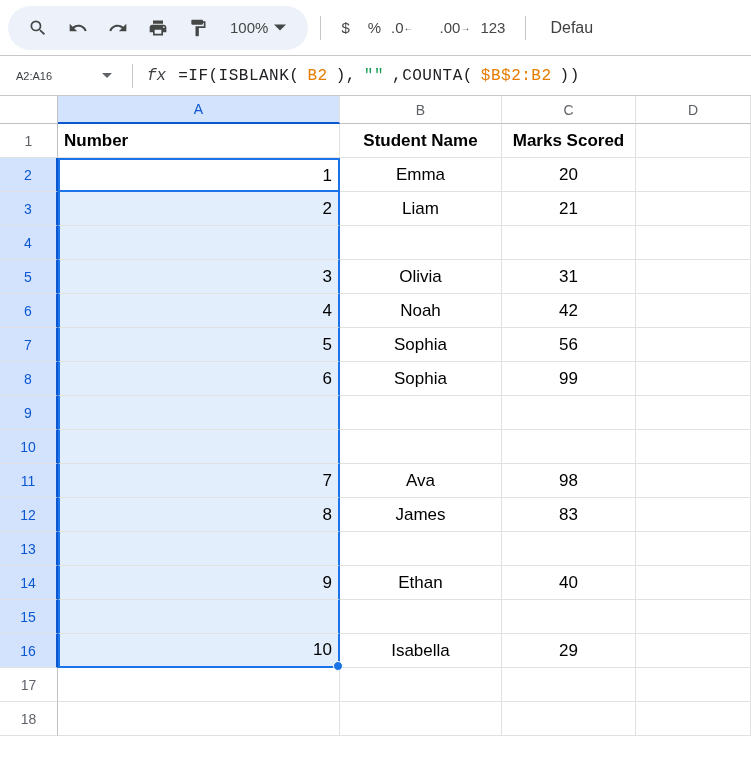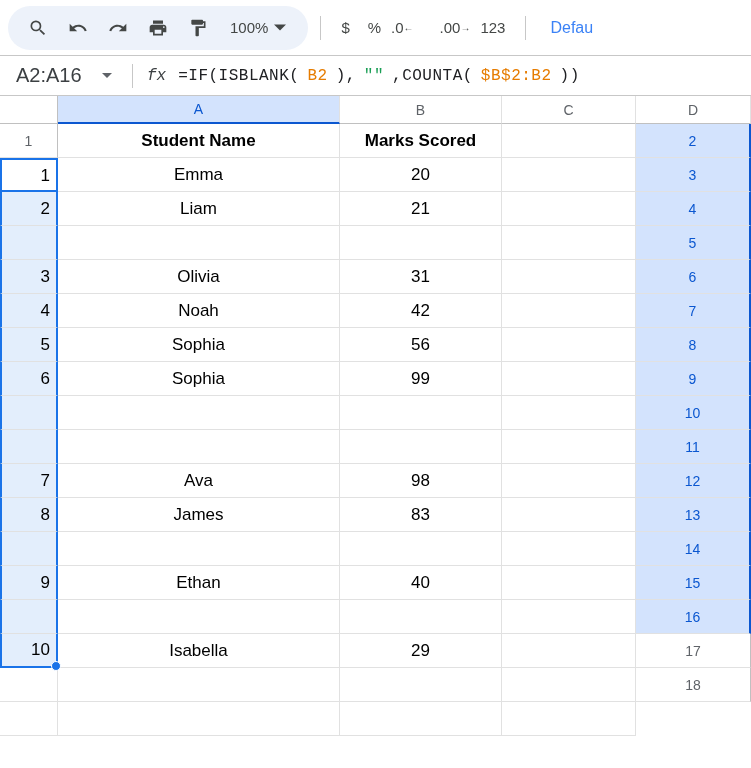--- a/index.html
+++ b/index.html
@@ -54,40 +54,40 @@
     height: 24px;
     background: #c7c7c7;
     margin: 0 10px;
   }
   .txt-btn {
     color: #444746;
     font-size: 15px;
     padding: 0 8px;
   }
   .font-name {
-    color: #3b82f6;
+    color: #404040;
     font-size: 16px;
     padding: 0 12px;
   }
   
   .formula-row {
     display: flex;
     align-items: center;
     height: 40px;
     border-bottom: 1px solid #c7c7c7;
     padding: 0 8px;
   }
   .name-box {
     display: flex;
     align-items: center;
     justify-content: space-between;
     width: 110px;
     height: 28px;
     padding: 0 6px 0 8px;
-    font-size: 20px;
+    font-size: 11px;
     color: #3c4043;
   }
   .name-box svg { width: 10px; height: 10px; fill: #5f6368; }
   .fb-div {
     width: 1px;
     height: 24px;
     background: #c7c7c7;
     margin: 0 14px;
   }
   .fx {
@@ -229,20 +229,21 @@
   </div>
 </div>
 
 <div class="grid" id="grid">
     <div class="corner"></div>
     <div class="col-head sel">A</div>
     <div class="col-head">B</div>
     <div class="col-head">C</div>
     <div class="col-head">D</div>
     <div class="row-head">1</div>
+    <div class="cell header">Number</div>
     <div class="cell header center">Student Name</div>
     <div class="cell header center">Marks Scored</div>
     <div class="cell header"></div>
     <div class="row-head sel">2</div>
     <div class="cell right selA sel-border-top sel-border-left sel-border-right" style="outline: rgb(26, 115, 232) solid 2px; outline-offset: -2px; background: rgb(255, 255, 255);">1</div>
     <div class="cell center">Emma</div>
     <div class="cell center">20</div>
     <div class="cell"></div>
     <div class="row-head sel">3</div>
     <div class="cell right selA sel-border-left sel-border-right">2</div>

